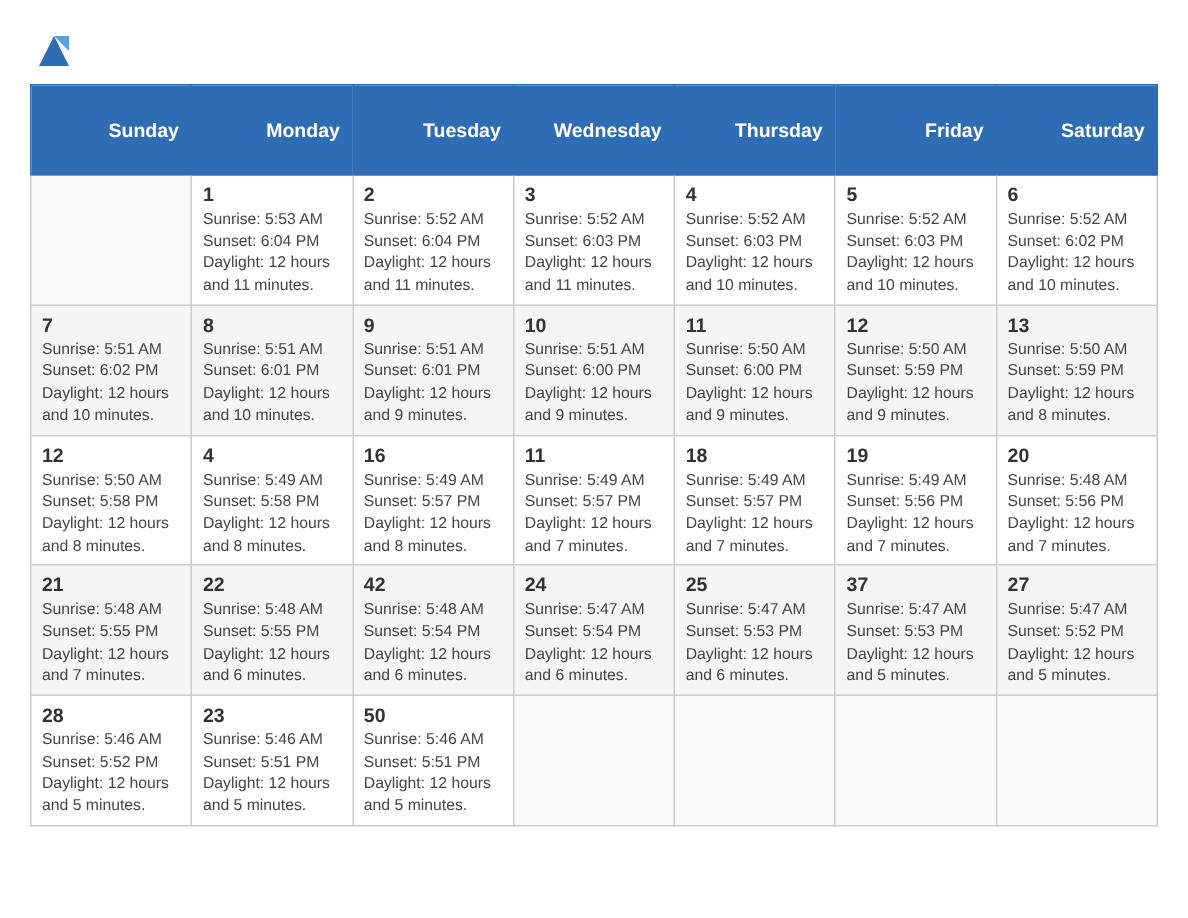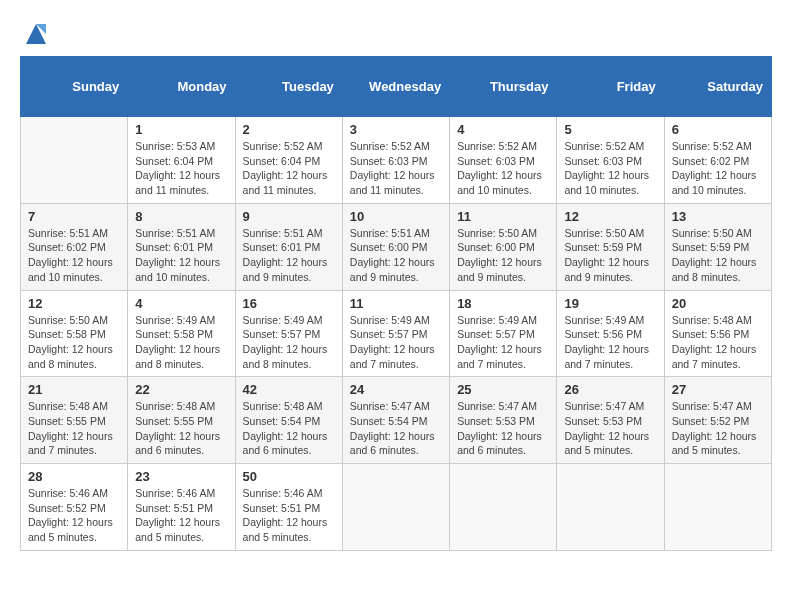--- a/index.html
+++ b/index.html
@@ -298,21 +298,21 @@
 and 6 minutes.</div>
         </td>
         <td>
           <span class="day-number">25</span>
           <div class="day-info" style="white-space: pre-line;">Sunrise: 5:47 AM
 Sunset: 5:53 PM
 Daylight: 12 hours
 and 6 minutes.</div>
         </td>
         <td>
-          <span class="day-number">26</span>
+          <span class="day-number">37</span>
           <div class="day-info" style="white-space: pre-line;">Sunrise: 5:47 AM
 Sunset: 5:53 PM
 Daylight: 12 hours
 and 5 minutes.</div>
         </td>
         <td>
           <span class="day-number">27</span>
           <div class="day-info" style="white-space: pre-line;">Sunrise: 5:47 AM
 Sunset: 5:52 PM
 Daylight: 12 hours

